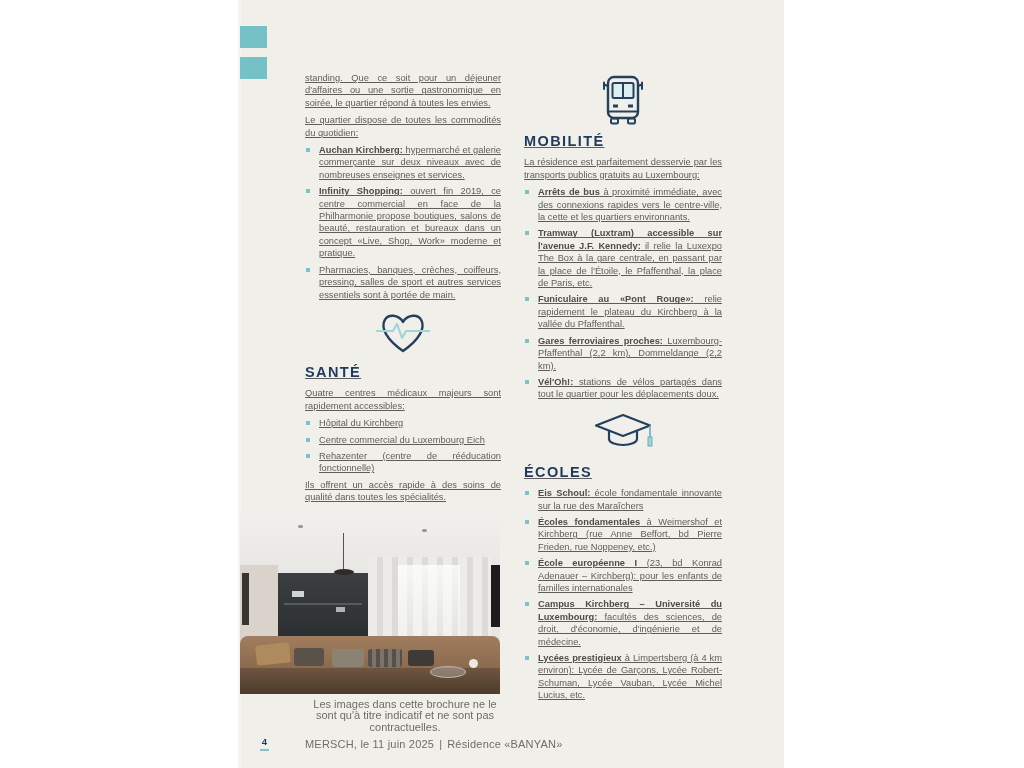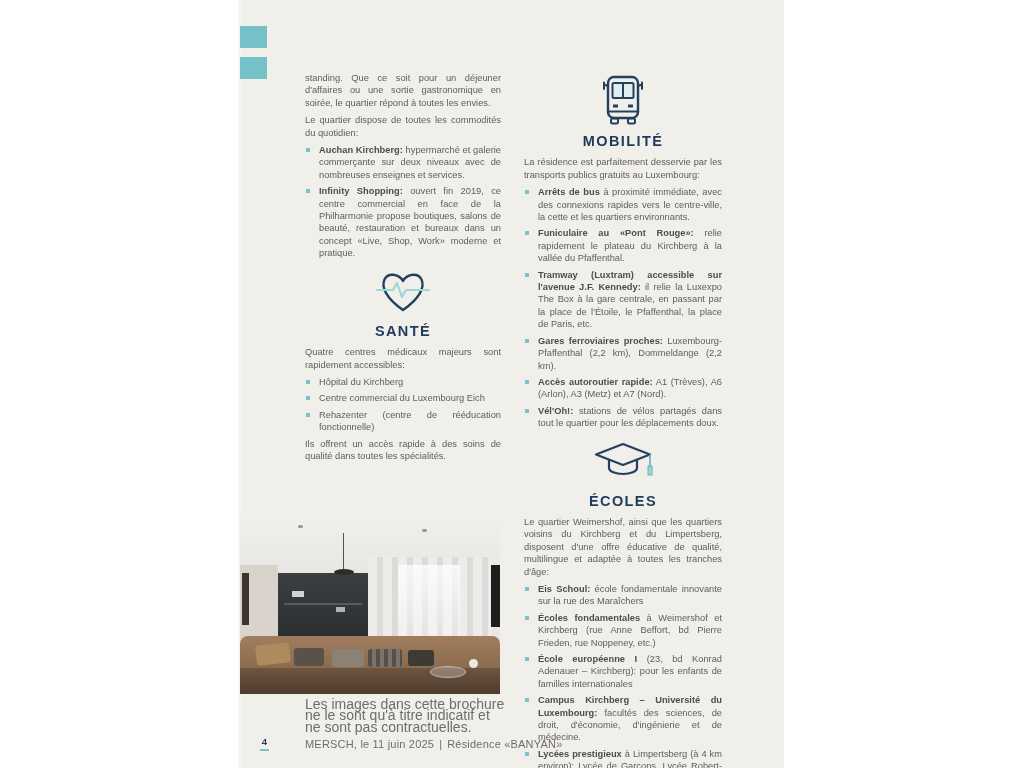--- a/index.html
+++ b/index.html
@@ -8,39 +8,39 @@
     width:1024px; height:768px; background:#ffffff;
     font-family:"Liberation Sans", sans-serif;
   }
   .canvas { position:relative; width:1024px; height:768px; background:#ffffff; overflow:hidden; }
   .page   { position:absolute; left:238px; top:0; width:546px; height:768px; background:#f1efea; }
   .page-edge { position:absolute; left:0; top:0; width:3px; height:768px; background:#f7f5f1; }
 
   .deco { position:absolute; left:2px; top:26px; }
   .deco .sq { width:27px; height:22px; background:#75c1c8; margin-bottom:9px; }
 
-  .col { position:absolute; color:#5e5d5a; font-size:9.3px; line-height:12.4px; text-align:justify; }
+  .col { position:absolute; color:#5e5d5a; font-size:9.3px; line-height:12.4px; text-align:justify;text-decoration:underline; }
   .col-left  { left:67px;  top:72px; width:196px; }
   .col-right { left:286px; top:66px; width:198px; }
 
   .col p { margin:0 0 5px 0; }
   .subheading {
     font-size:11.6px; font-weight:bold; color:#1e3a5c;
     margin:6px 0 5px; text-align:left; line-height:13px;
   }
   ul.bullets { list-style:none; margin:0 0 2px 0; padding:0; }
   ul.bullets li { position:relative; padding-left:14px; margin-bottom:4px; }
   .marker { position:absolute; left:1px; top:4px; width:4px; height:4px; background:#7ac3ca; }
   .lead { font-weight:bold; color:#4e4d4a; }
 
   .section-head { text-align:center; margin:6px 0 7px; }
   .section-head svg { display:inline-block; }
   .section-title {
     font-size:14.5px; font-weight:bold; color:#1e3a5c;
-    letter-spacing:1.4px; margin:4px 0 0; line-height:16px; text-align:center;
+    letter-spacing:1.4px; margin:4px 0 0; line-height:16px; text-align:left;
   }
 
   
   .photo { position:absolute; left:2px; top:515px; width:260px; height:179px;
            background:#e9e7e4; overflow:hidden; z-index:2; }
   .ph-ceiling { position:absolute; left:0; top:0; width:100%; height:66px;
                 background:linear-gradient(180deg,#f1f0ee 0%,#e6e5e2 100%); }
   .ph-spot { position:absolute; width:5px; height:3px; background:#9a9894; border-radius:2px; }
   .ph-leftwall { position:absolute; left:0; top:50px; width:38px; height:90px; background:#d9d3cb; }
   .ph-lamp { position:absolute; left:2px; top:58px; width:7px; height:52px; background:#3a362f; }
@@ -69,21 +69,21 @@
   .ph-pillow.p3 { left:92px;  bottom:27px; width:32px; height:18px; background:#8c8274; }
   .ph-pillow.p4 { left:128px; bottom:27px; width:34px; height:18px;
                   background:repeating-linear-gradient(90deg,#57504a 0 4px,#7a736c 4px 8px); }
   .ph-pillow.p5 { left:168px; bottom:28px; width:26px; height:16px; background:#3e3a35; }
   .ph-side-table { position:absolute; right:34px; bottom:16px; width:36px; height:12px;
                    border:1px solid #b9b7b2; border-radius:50%; background:rgba(255,255,255,0.25); }
   .ph-side-lamp { position:absolute; right:22px; bottom:26px; width:9px; height:9px;
                   border-radius:50%; background:#ece9e4; }
 
   .caption { position:absolute; left:67px; top:699px; width:200px;
-             font-size:14px; line-height:11.3px; color:#6e6d6a; text-align:left; z-index:3; }
+             font-size:11px; line-height:11.3px; color:#6e6d6a; text-align:center; z-index:3; }
 
   .footer-num  { position:absolute; left:22px; top:736px; font-size:9.5px; font-weight:bold;
                  color:#1e3a5c; text-align:center; }
   .footer-num .underline { width:9px; height:2px; background:#7ac3ca; margin-top:2px; }
   .footer-text { position:absolute; left:67px; top:738px; font-size:11px; color:#6e6d6a;
                  letter-spacing:0.2px; }
   .footer-text .sep { margin:0 5px; }
 </style>
 </head>
 <body>
@@ -103,20 +103,24 @@
       <p>Le quartier dispose de toutes les commodités du quotidien:</p>
 
       <ul class="bullets">
         <li>
           <span class="marker"></span>
           <span class="lead">Auchan Kirchberg:</span><span> hypermarché et galerie commerçante sur deux niveaux avec de nombreuses enseignes et services.</span>
         </li>
         <li>
           <span class="marker"></span>
           <span class="lead">Infinity Shopping:</span><span> ouvert fin 2019, ce centre commercial en face de la Philharmonie propose boutiques, salons de beauté, restauration et bureaux dans un concept «Live, Shop, Work» moderne et pratique.</span>
+        </li>
+        <li>
+          <span class="marker"></span>
+          <span class="lead"></span><span>Pharmacies, banques, crèches, coiffeurs, pressing, salles de sport et autres services essentiels sont à portée de main.</span>
         </li>
       </ul>
 
       <div class="section-head">
         <svg width="56" height="50" viewBox="0 0 56 50" fill="none">
           <path d="M28 44 C11 32 6 21 9.5 13.5 C13 6.5 23.5 7.5 28 15 C32.5 7.5 43 6.5 46.5 13.5 C50 21 45 32 28 44 Z" stroke="#23405f" stroke-width="2.4" stroke-linejoin="round"></path>
           <polyline points="2,24 18,24 22,17 27,31 31,24 54,24" stroke="#9ed6da" stroke-width="2.2" fill="none" stroke-linejoin="round" stroke-linecap="round"></polyline>
         </svg>
         <h2 class="section-title">SANTÉ</h2>
       </div>
@@ -187,51 +191,46 @@
 
       <p>La résidence est parfaitement desservie par les transports publics gratuits au Luxembourg:</p>
 
       <ul class="bullets">
         <li>
           <span class="marker"></span>
           <span class="lead">Arrêts de bus</span><span> à proximité immédiate, avec des connexions rapides vers le centre-ville, la cette et les quartiers environnants.</span>
         </li>
         <li>
           <span class="marker"></span>
+          <span class="lead">Tramway (Luxtram) accessible sur l'avenue J.F. Kennedy:</span><span> il relie la Luxexpo The Box à la gare centrale, en passant par la place de l'Étoile, le Pfaffenthal, la place de Paris, etc.</span>
+        </li>
+        <li>
+          <span class="marker"></span>
           <span class="lead">Funiculaire au «Pont Rouge»:</span><span> relie rapidement le plateau du Kirchberg à la vallée du Pfaffenthal.</span>
         </li>
         <li>
           <span class="marker"></span>
-          <span class="lead">Tramway (Luxtram) accessible sur l'avenue J.F. Kennedy:</span><span> il relie la Luxexpo The Box à la gare centrale, en passant par la place de l'Étoile, le Pfaffenthal, la place de Paris, etc.</span>
-        </li>
-        <li>
-          <span class="marker"></span>
           <span class="lead">Gares ferroviaires proches:</span><span> Luxembourg-Pfaffenthal (2,2 km), Dommeldange (2,2 km).</span>
-        </li>
-        <li>
-          <span class="marker"></span>
-          <span class="lead">Accès autoroutier rapide:</span><span> A1 (Trèves), A6 (Arlon), A3 (Metz) et A7 (Nord).</span>
         </li>
         <li>
           <span class="marker"></span>
           <span class="lead">Vél'Oh!:</span><span> stations de vélos partagés dans tout le quartier pour les déplacements doux.</span>
         </li>
       </ul>
 
       <div class="section-head" style="margin-top:10px;">
         <svg width="62" height="46" viewBox="0 0 62 46" fill="none">
           <polygon points="31,4 58,14.5 31,25 4,14.5" stroke="#23405f" stroke-width="2.2" stroke-linejoin="round" fill="none"></polygon>
           <path d="M17 20 L17 28 C17 31.5 23.5 34 31 34 C38.5 34 45 31.5 45 28 L45 20" stroke="#23405f" stroke-width="2.2" fill="none"></path>
           <line x1="58" y1="14.5" x2="58" y2="26" stroke="#6fb7c0" stroke-width="1.8"></line>
           <rect x="56" y="26" width="4" height="9" fill="#9ed6da" stroke="#5fa8b2" stroke-width="0.9"></rect>
         </svg>
         <h2 class="section-title">ÉCOLES</h2>
       </div>
 
-      <p>Le quartier Weimershof, ainsi que les quartiers voisins du Kirchberg et du Limpertsberg, disposent d'une offre éducative de qualité, multilingue et adaptée à toutes les tranches d'âge:</p>
 
       <ul class="bullets">
         <li>
           <span class="marker"></span>
           <span class="lead">Eis Schoul:</span><span> école fondamentale innovante sur la rue des Maraîchers</span>
         </li>
         <li>
           <span class="marker"></span>
           <span class="lead">Écoles fondamentales</span><span> à Weimershof et Kirchberg (rue Anne Beffort, bd Pierre Frieden, rue Noppeney, etc.)</span>
         </li>

